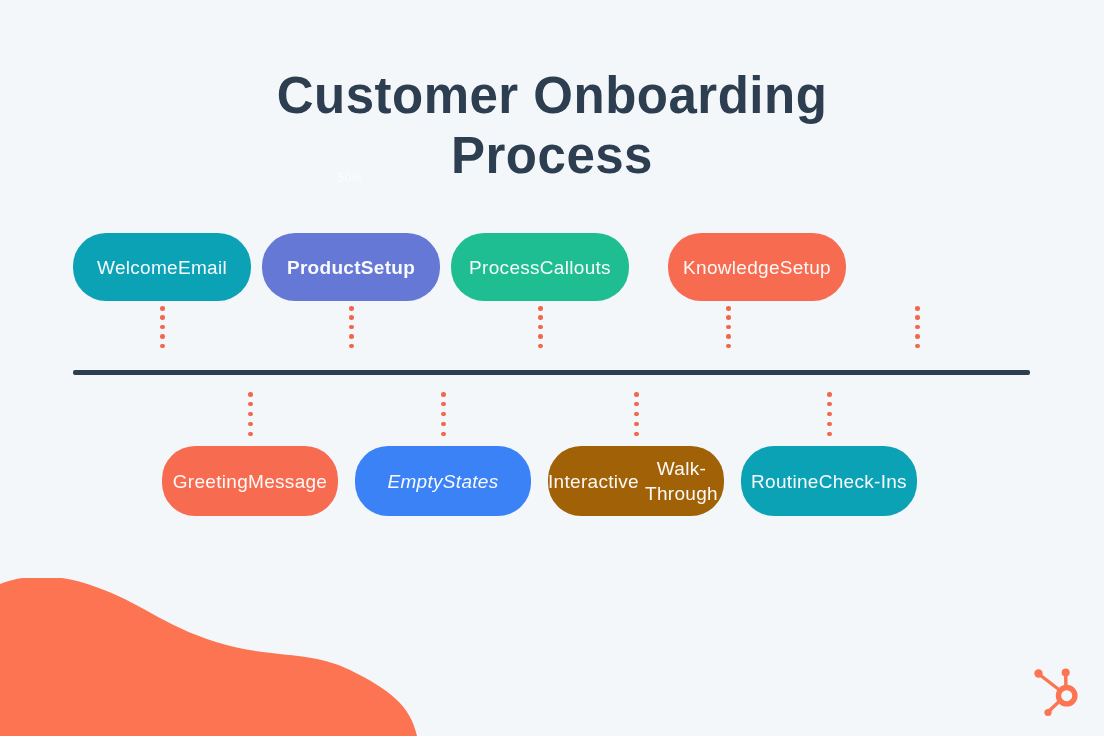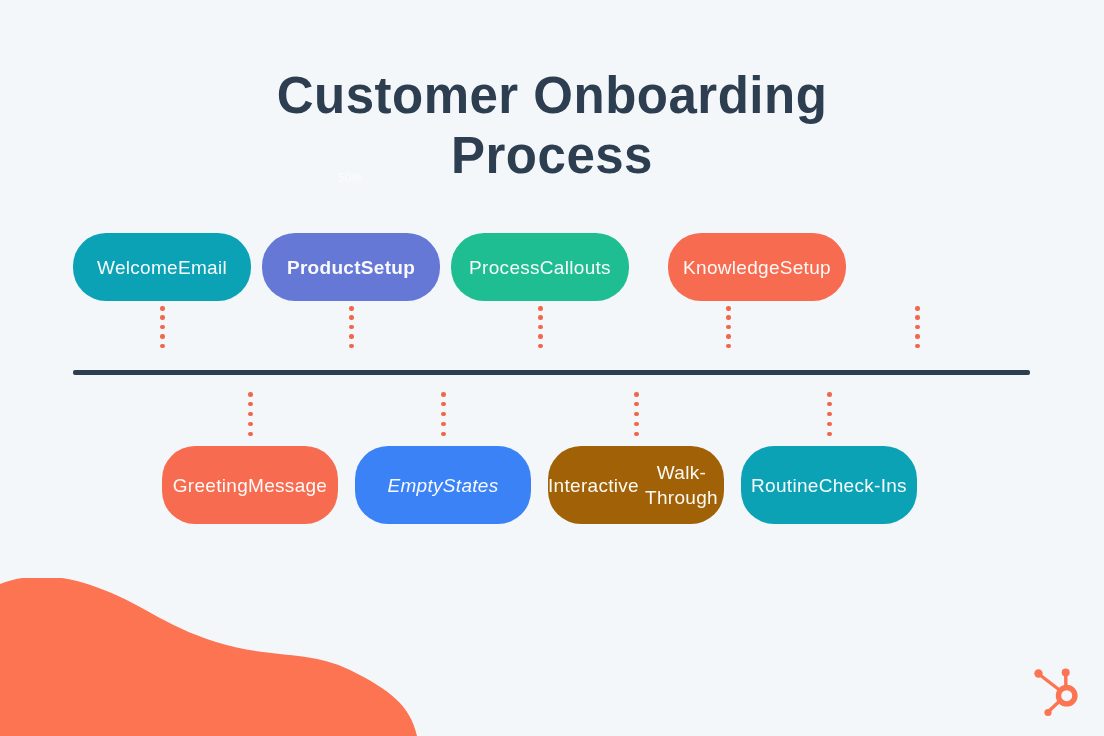--- a/index.html
+++ b/index.html
@@ -44,21 +44,21 @@
     flex-direction: row;
     align-items: center;
     justify-content: center;
     color: rgba(255,255,255,0.96);
     font-size: 19px;
     line-height: 25px;
     text-align: center;
     letter-spacing: 0.3px;
   }
   .pill.top { width: 178px; height: 68px; top: 233px; }
-  .pill.bottom { width: 176px; height: 78px; top: 446px; }
+  .pill.bottom { width: 176px; height: 70px; top: 446px; }
   .timeline-line {
     position: absolute;
     left: 73px;
     top: 370px;
     width: 957px;
     height: 5px;
     border-radius: 2px;
     background: var(--navy, #2D3E51);
   }
   .connector {

